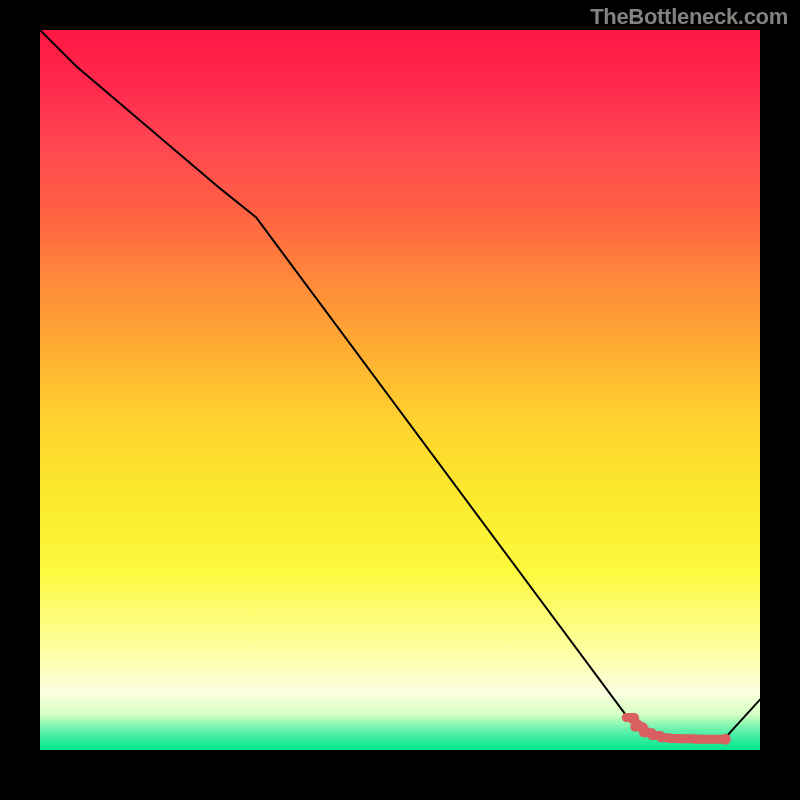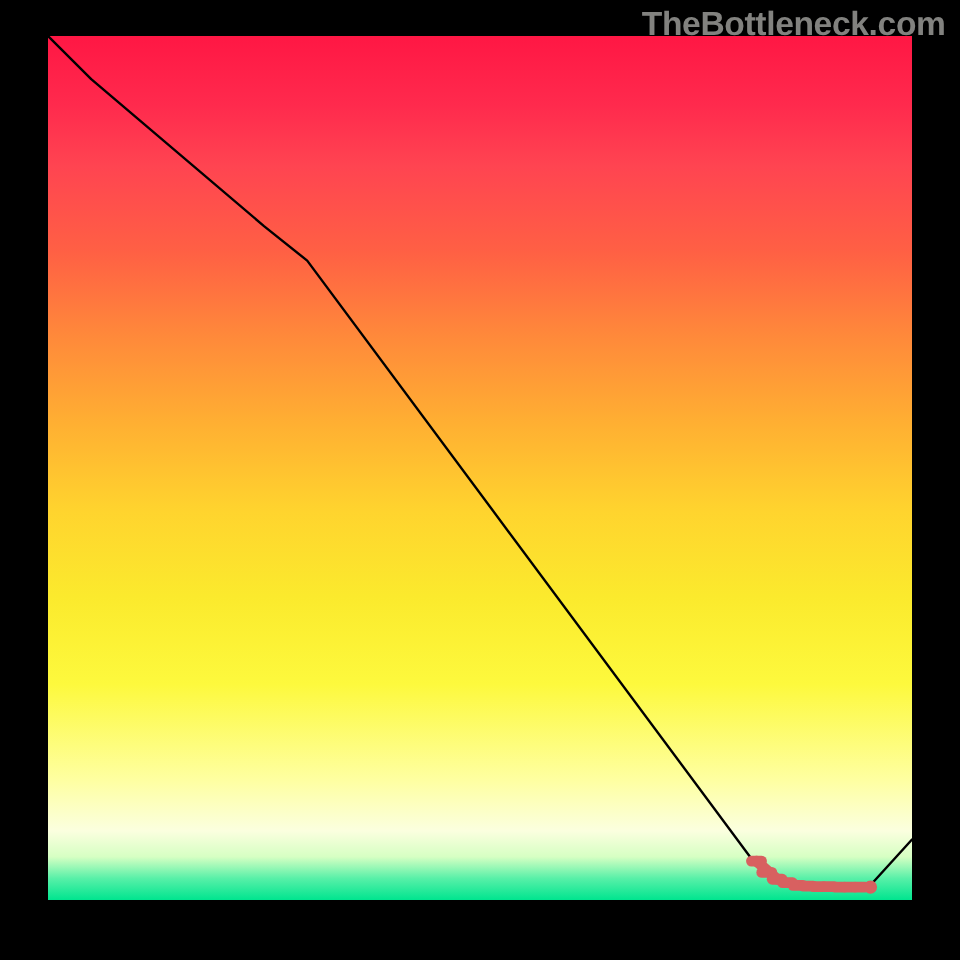--- a/index.html
+++ b/index.html
@@ -8,21 +8,21 @@
     width: 800px;
     height: 800px;
     background: #000000;
     overflow: hidden;
   }
   .watermark {
     position: absolute;
     top: 4px;
     right: 12px;
     font-family: Arial, Helvetica, sans-serif;
-    font-size: 28px;
+    font-size: 22px;
     font-weight: 600;
     color: #82827f;
     letter-spacing: -0.3px;
   }
   .plot-bg {
     position: absolute;
     left: 40px;
     top: 30px;
     width: 720px;
     height: 720px;

